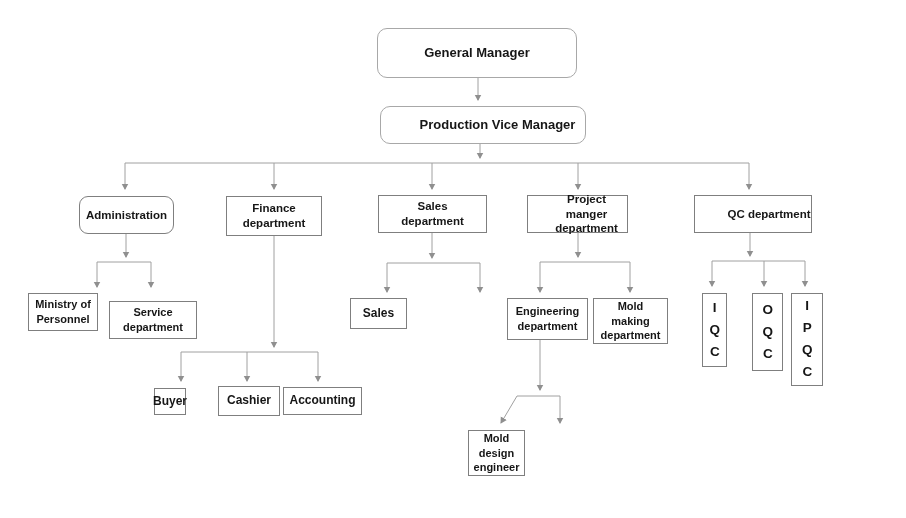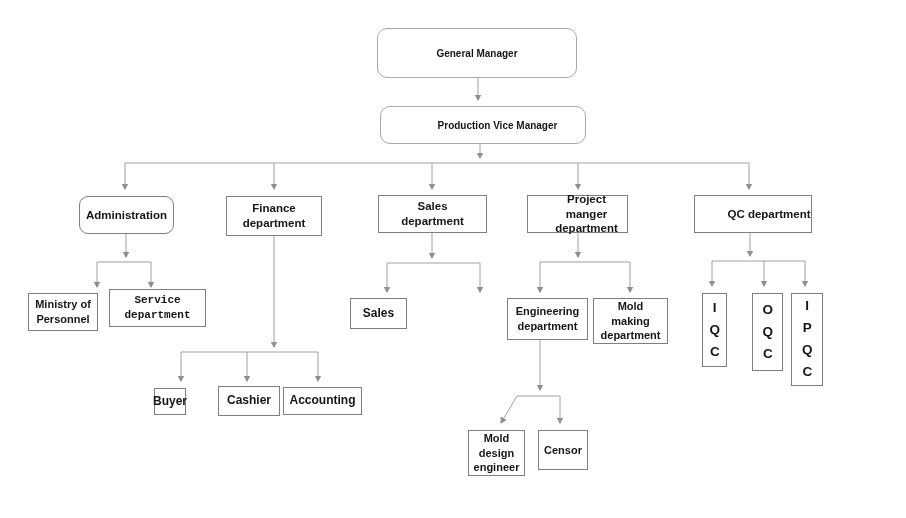--- a/index.html
+++ b/index.html
@@ -27,21 +27,21 @@
     align-items: center;
     justify-content: center;
     text-align: center;
     white-space: pre-line;
     line-height: 1.3;
     font-size: 11.5px;
   }
   .node.rounded {
     border: 1px solid #a8a8a8;
     border-radius: 10px;
-    font-size: 10px;
+    font-size: 13px;
     text-align: right;
   }
   .node.small { font-size: 11px; line-height: 1.35; }
   .node.leaf  { font-size: 12px; }
   .node.vertical {
     writing-mode: vertical-rl;
     text-orientation: upright;
     letter-spacing: 7px;
     font-size: 13.5px;
     line-height: 1;
@@ -118,21 +118,21 @@
 department</div>
 
   <div class="node" style="left:527px;top:195px;width:101px;height:38px;padding-left:18px;">Project manger
 department</div>
 
   <div class="node" style="left:694px;top:195px;width:118px;height:38px;padding-left:32px;">QC department</div>
 
   <div class="node small" style="left:28px;top:293px;width:70px;height:38px;">Ministry of
 Personnel</div>
 
-  <div class="node small" style="left:109px;top:289px;width:97px;height:38px;font-family:Liberation Mono, monospace;">Service
+  <div class="node small" style="left:109px;top:301px;width:88px;height:38px;">Service
 department</div>
 
   <div class="node leaf" style="left:154px;top:388px;width:32px;height:27px;">Buyer</div>
 
   <div class="node leaf" style="left:218px;top:386px;width:62px;height:30px;">Cashier</div>
 
   <div class="node leaf" style="left:283px;top:387px;width:79px;height:28px;">Accounting</div>
 
   <div class="node leaf" style="left:350px;top:298px;width:57px;height:31px;">Sales</div>
 
@@ -141,21 +141,20 @@
 department</div>
 
   <div class="node small" style="left:593px;top:298px;width:75px;height:46px;">Mold
 making
 department</div>
 
   <div class="node small" style="left:468px;top:430px;width:57px;height:46px;">Mold
 design
 engineer</div>
 
-  <div class="node small" style="left:538px;top:430px;width:50px;height:40px;">Censor</div>
 
   <div class="node vertical" style="left:702px;top:293px;width:25px;height:74px;">IQC</div>
 
   <div class="node vertical" style="left:752px;top:293px;width:31px;height:78px;">OQC</div>
 
   <div class="node vertical" style="left:791px;top:293px;width:32px;height:93px;">IPQC</div>
 
 </div>
 
 </body></html>

